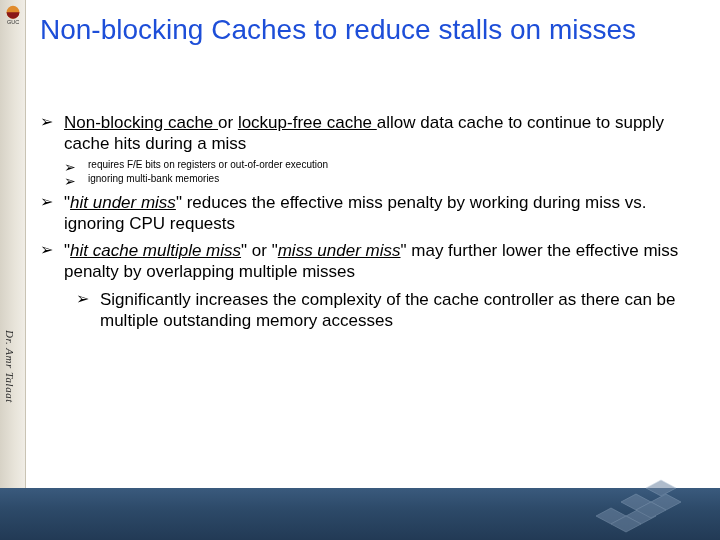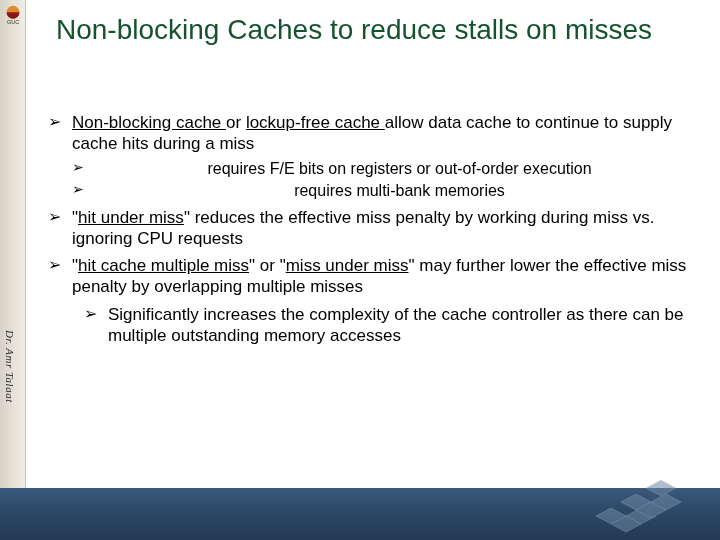--- a/index.html
+++ b/index.html
@@ -39,44 +39,44 @@
     left: 4px; top: 330px;
     writing-mode: vertical-rl;
     font-size: 11px;
     font-style: italic;
     color: #2b2b2b;
     font-family: "Times New Roman", serif;
     letter-spacing: 0.5px;
   }
   .title {
     position: absolute;
-    left: 56px; top: 14px;
+    left: 40px; top: 14px;
     width: 650px;
     font-size: 28px;
     line-height: 1.15;
     font-weight: 400;
-    color: #14532d;
+    color: #1d4ed8;
   }
   .content {
     position: absolute;
-    left: 48px; top: 112px;
+    left: 40px; top: 112px;
     width: 655px;
     font-size: 17px;
     line-height: 1.25;
     color: #000;
   }
   ul { list-style: none; }
   .lvl1 > li { position: relative; padding-left: 24px; margin-bottom: 6px; }
   .lvl1 > li::before { content: "➢"; position: absolute; left: 0; top: 0; font-size: 16px; }
   .lvl2 { margin-top: 4px; margin-bottom: 4px; }
-  .lvl2 > li { position: relative; padding-left: 24px; margin-bottom: 2px; font-size: 16px; text-align: center; }
+  .lvl2 > li { position: relative; padding-left: 24px; margin-bottom: 2px; font-size: 10px; }
   .lvl2 > li::before { content: "➢"; position: absolute; left: 0; top: 0; font-size: 14px; }
   .indent-block { margin-left: 36px; margin-top: 0; }
   .u { text-decoration: underline; }
-  .i { }
+  .i { font-style: italic; }
 </style>
 </head>
 <body>
 
 <div class="slide">
 
   <div class="left-band"></div>
 
   <svg class="logo" viewBox="0 0 24 24">
     <circle cx="12" cy="9" r="7" fill="#e08b2c"></circle>
@@ -87,21 +87,21 @@
   <div class="author">Dr. Amr Talaat</div>
 
   <h1 class="title">Non-blocking Caches to reduce stalls on misses</h1>
 
   <div class="content">
     <ul class="lvl1">
       <li>
         <span class="u">Non-blocking cache </span><span>or  </span><span class="u">lockup-free cache </span><span>allow data cache to continue to supply cache hits during a miss</span>
         <ul class="lvl2">
           <li>requires F/E bits on registers or out-of-order execution</li>
-          <li>requires multi-bank memories</li>
+          <li>ignoring multi-bank memories</li>
         </ul>
       </li>
       <li>
         <span>"</span><span class="u i">hit under miss</span><span>"  reduces the effective miss penalty by working during miss vs. ignoring CPU requests</span>
       </li>
       <li>
         <span>"</span><span class="u i">hit cache multiple miss</span><span>"  or "</span><span class="u i">miss under miss</span><span>"  may further lower the effective miss penalty by overlapping multiple misses</span>
       </li>
     </ul>
     <div class="indent-block">

